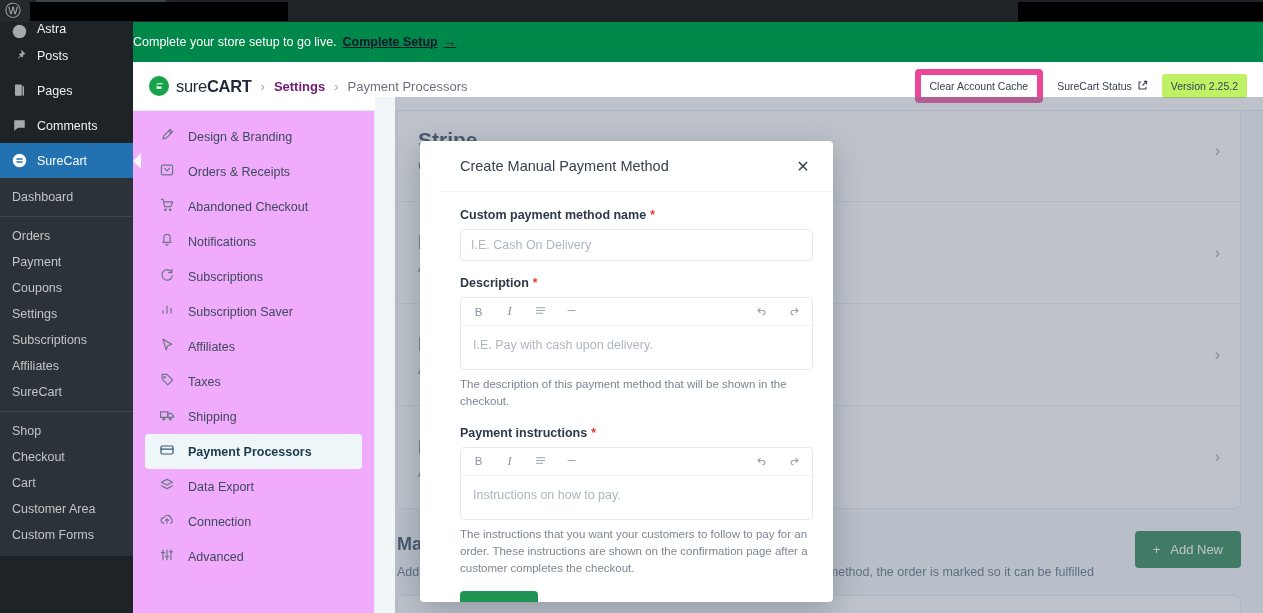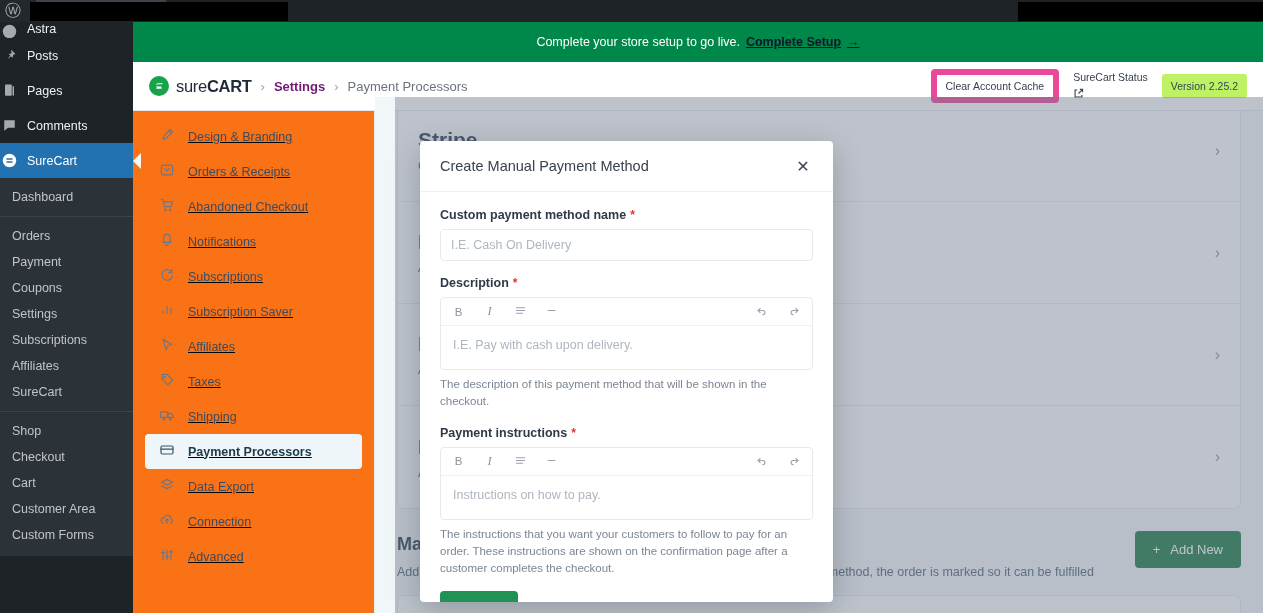--- a/index.html
+++ b/index.html
@@ -27,21 +27,21 @@
   .adminbar-strip2 { position:absolute; left:36px; top:0; width:130px; height:5px; background:#3c434a; }
 
   
   .wp-sidebar {
     position: absolute; left: 0; top: 22px; width: 133px; height: 591px;
     background: #1d2327; color: #f0f0f1; z-index: 35;
     font-size: 12.5px;
   }
   .wp-item {
     display: flex; align-items: center; gap: 9px;
-    height: 35px; color: #f0f0f1;
+    height: 35px; padding-left: 10px; color: #f0f0f1;
     white-space: nowrap;
   }
   .wp-item .ic { width: 18px; height: 18px; display:flex; align-items:center; justify-content:center; color:#a7aaad; flex:0 0 18px; }
   .wp-item .ic svg { width: 15px; height: 15px; fill: #a7aaad; }
   .wp-item.top-cut { height: 16px; overflow: hidden; align-items: flex-start; }
   .wp-item.active { background: #2271b1; color: #fff; position: relative; }
   .wp-item.active .ic svg { fill: #fff; }
   .wp-item.active::after {
     content: ""; position: absolute; right: -8px; top: 50%; transform: translateY(-50%);
     border: 8px solid transparent; border-right-color: #f6f7f7; border-left: 0;
@@ -52,21 +52,21 @@
   .wp-sub a {
     display: block; padding: 6px 0 6px 12px; color: #c3c4c7;
     font-size: 12.5px; text-decoration: none; white-space: nowrap;
   }
   .wp-sub-sep { height: 1px; background: #3c434a; margin: 6px 0; }
 
   
   .notice-bar {
     position: absolute; left: 133px; top: 22px; width: 1130px; height: 40px;
     background: #00874a; color: #fff; z-index: 20;
-    display: flex; align-items: center; justify-content: center;
+    display: flex; align-items: center; justify-content: flex-start;
     font-size: 12.5px;
   }
   .notice-bar .lnk {
     color: #0f172a; font-weight: bold; text-decoration: underline; margin-left: 6px;
     display: inline-flex; align-items: center; gap: 6px;
   }
 
   
   .sc-header {
     position: absolute; left: 133px; top: 62px; width: 1130px; height: 49px;
@@ -86,34 +86,32 @@
   .crumb { font-size: 13px; color: #701a75; font-weight: bold; }
   .crumb.last { color: #6b7280; font-weight: normal; }
   .hdr-right { margin-left: auto; display: flex; align-items: center; gap: 14px; }
   .btn-ghost {
     border: 6px solid #ec4899; background: #fff; border-radius: 4px;
     font-size: 10.5px; color: #374151; padding: 5px 9px; white-space: nowrap;
   }
   .status-link {
     font-size: 10.5px; color: #374151; display: inline-flex; gap: 5px;
     white-space: nowrap;
-    flex-direction: column;
   }
   .status-link svg { width: 11px; height: 11px; stroke: #374151; fill: none; stroke-width: 1.6; }
   .version-chip {
     background: #bef264; color: #2f4858; font-size: 10.5px; padding: 6px 9px;
     border-radius: 3px; white-space: nowrap;
   }
 
   
   .sc-nav {
     position: absolute; left: 133px; top: 111px; width: 242px; height: 502px;
-    background: #f97316; border-right: 1px solid #e8edf2; z-index: 16;
+    background: #f0abfc; border-right: 1px solid #e8edf2; z-index: 16;
     padding-top: 8px;
-    text-decoration: underline;
   }
   .nav-item {
     display: flex; align-items: center; gap: 13px; height: 35px;
     margin: 0 12px; padding-left: 14px; border-radius: 4px;
     color: #3d4a5c; font-size: 12.5px; white-space: nowrap;
   }
   .nav-item svg { width: 16px; height: 16px; stroke: #6b7787; fill: none; stroke-width: 1.5;
                   stroke-linecap: round; stroke-linejoin: round; flex: 0 0 16px; }
   .nav-item.active { background: #eef6f9; color: #1d3a4a; font-weight: bold; }
   .nav-item.active svg { stroke: #37596b; }
@@ -157,21 +155,21 @@
   .overlay-left {
     position: absolute; left: 375px; top: 97px; width: 20px; height: 516px;
     background: #f1f7f9; z-index: 51;
   }
 
   
   .modal {
     position: absolute; left: 420px; top: 141px; width: 413px; height: 461px;
     background: #fff; border-radius: 4px; z-index: 60;
     box-shadow: 0 8px 30px rgba(20,30,45,0.25);
-    display: flex; flex-direction: column; overflow: hidden;
+    display: flex; flex-direction: column; overflow: hidden; padding-left: 20px;
   }
   .modal-head {
     height: 51px; border-bottom: 1px solid #eef1f4; flex: 0 0 51px;
     display: flex; align-items: center; padding: 0 20px;
   }
   .modal-title { font-size: 14.5px; color: #38414e; }
   .modal-close {
     margin-left: auto; width: 20px; height: 20px; color: #3b444f;
     display: flex; align-items: center; justify-content: center; font-size: 16px;
   }

